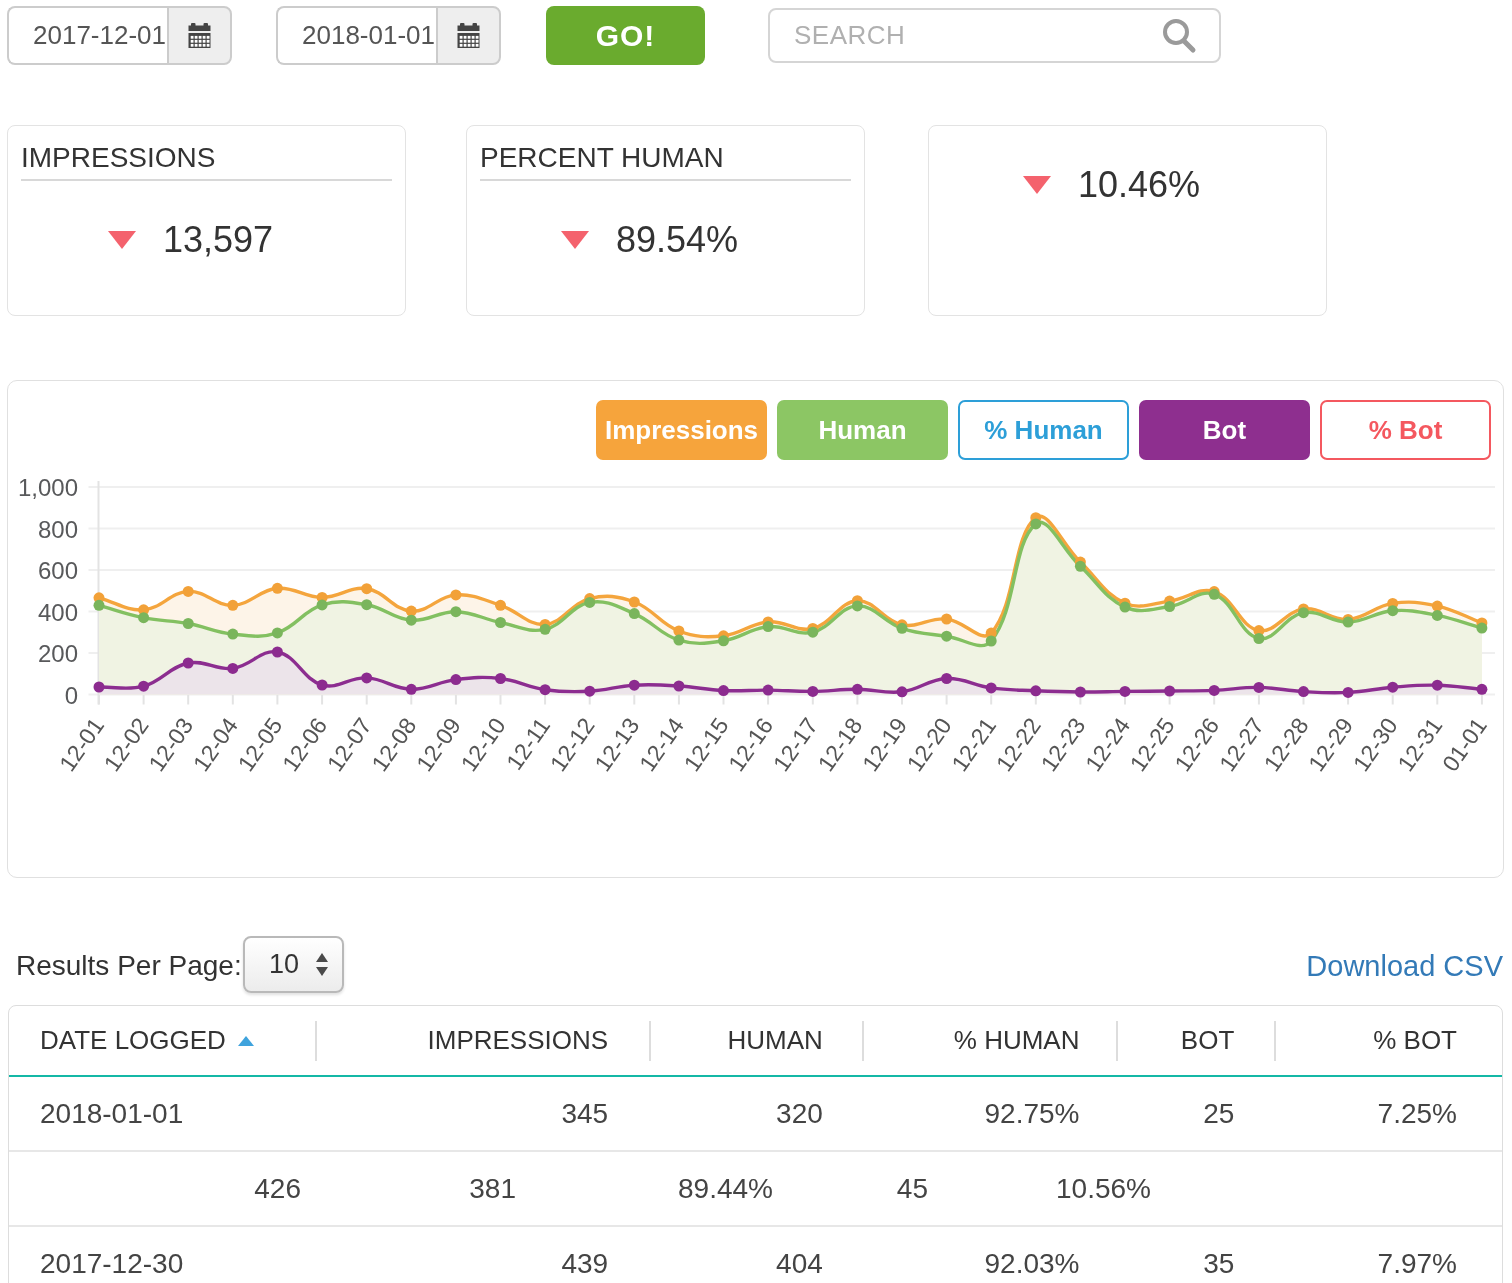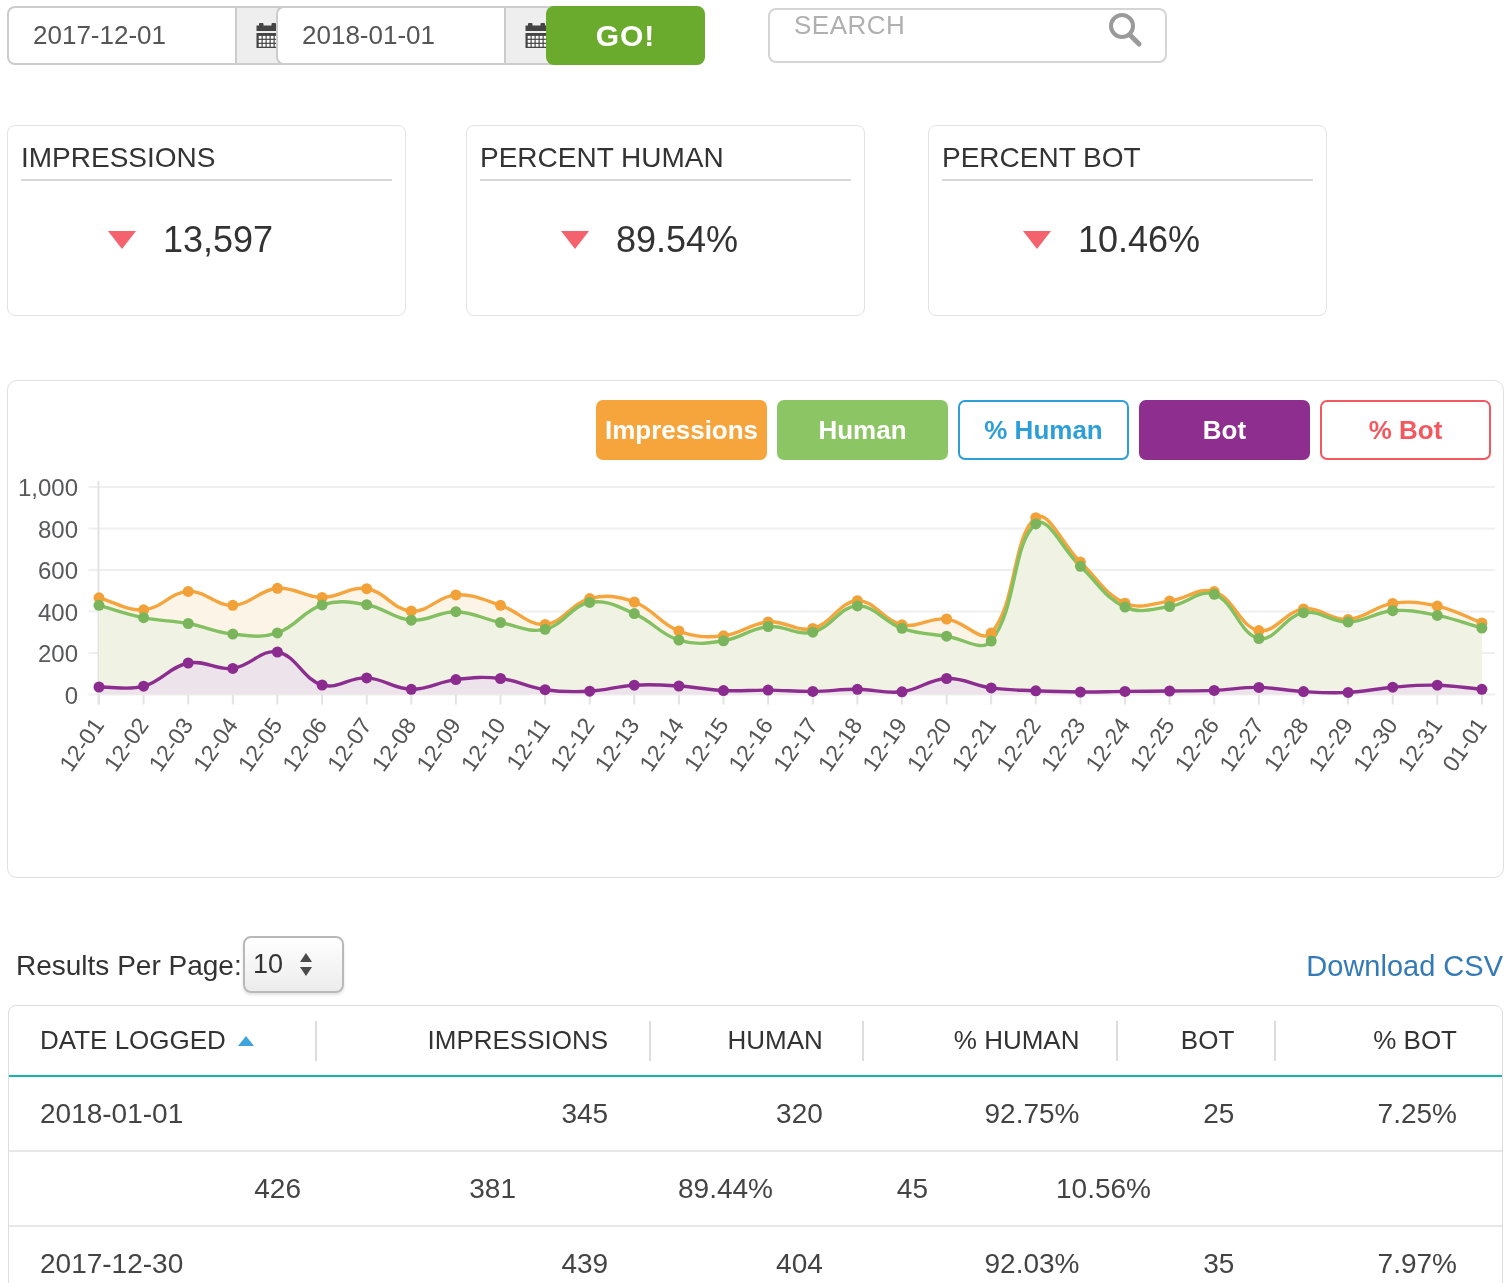--- a/index.html
+++ b/index.html
@@ -1,29 +1,29 @@
 <!DOCTYPE html>
 <html><head><meta charset="utf-8">
 <style>
 *{margin:0;padding:0;box-sizing:border-box}
 html,body{width:1512px;height:1283px;overflow:hidden;background:#fff;
   font-family:"Liberation Sans",sans-serif;position:relative}
 
 
 .igroup{position:absolute;top:6px;height:59px;display:flex}
-.igroup .inp{width:228px;height:59px;border:2px solid #ccc;border-right:none;
+.igroup .inp{width:160px;height:59px;border:2px solid #ccc;border-right:none;
   border-radius:8px 0 0 8px;background:#fff;font-size:26px;color:#555;
   display:flex;align-items:center;padding-left:24px}
 .igroup .addon{width:65px;height:59px;border:2px solid #ccc;border-radius:0 8px 8px 0;
   background:#eee;display:flex;align-items:center;justify-content:center}
 .go{position:absolute;left:546px;top:6px;width:159px;height:59px;background:#6aab2e;
   border-radius:8px;color:#fff;font-size:30px;font-weight:bold;
   display:flex;align-items:center;justify-content:center;letter-spacing:1px}
-.search{position:absolute;left:768px;top:8px;width:399px;height:55px;border:2px solid #d5d5d5;
-  border-radius:8px;display:flex;align-items:flex-start;padding-left:24px}
+.search{position:absolute;left:768px;top:8px;width:453px;height:55px;border:2px solid #d5d5d5;
+  border-radius:8px;display:flex;align-items:center;padding-left:24px}
 .search span{font-size:26px;color:#b0b0b0;letter-spacing:0.5px;flex:1}
 
 
 .card{position:absolute;top:125px;width:399px;height:191px;border:1px solid #e3e3e3;
   border-radius:8px;background:#fff}
 .card .title{margin:16px 13px 0 13px;padding:0 0 5px 0;font-size:28px;color:#333;
   border-bottom:2px solid #d8d8d8}
 .card .val{display:flex;align-items:center;justify-content:center;margin-top:38px;gap:27px;transform:translateX(-16px)}
 .card .tri{width:0;height:0;border-left:14px solid transparent;border-right:14px solid transparent;
   border-top:18px solid #f4626d}
@@ -33,21 +33,21 @@
 .chartpanel{position:absolute;left:7px;top:380px;width:1497px;height:498px;
   border:1px solid #e0e0e0;border-radius:10px;background:#fff}
 .legbtn{position:absolute;top:19px;height:60px;width:171px;border-radius:7px;
   font-size:26px;font-weight:bold;display:flex;align-items:center;justify-content:center}
 
 
 .rpp{position:absolute;left:16px;top:950px;font-size:28px;color:#333}
 .sel{position:absolute;left:243px;top:936px;width:101px;height:57px;border:2px solid #b9b9b9;
   border-radius:8px;background:linear-gradient(#fff,#ececec);
   box-shadow:0 2px 3px rgba(0,0,0,0.12);display:flex;align-items:center}
-.sel .ten{font-size:27px;color:#333;margin-left:8px}
+.sel .ten{font-size:27px;color:#333;margin-left:24px}
 .sel .arrows{margin-left:17px;display:flex;flex-direction:column;gap:5px}
 .sel .up{width:0;height:0;border-left:6px solid transparent;border-right:6px solid transparent;border-bottom:9px solid #4a4a4a}
 .sel .down{width:0;height:0;border-left:6px solid transparent;border-right:6px solid transparent;border-top:9px solid #4a4a4a}
 .dlcsv{position:absolute;top:950px;right:9px;font-size:29px;color:#337ab7;white-space:nowrap}
 
 
 .tbl{position:absolute;left:8px;top:1005px;width:1495px;height:400px;
   border:1px solid #ddd;border-radius:8px 8px 0 0}
 .thead{display:flex;height:71px;align-items:center;font-size:26px;color:#333;border-bottom:2px solid #14b8a6}
 .thead .c{position:relative;height:100%;display:flex;align-items:center}
@@ -133,21 +133,20 @@
     </div>
 </div>
 <div class="card" style="left:466px">
   <div class="title">PERCENT HUMAN</div>
   <div class="val">
       <div class="tri"></div>
       <div class="num">89.54%</div>
     </div>
 </div>
 <div class="card" style="left:928px">
-  <div class="title">PERCENT BOT</div>
   <div class="val">
       <div class="tri"></div>
       <div class="num">10.46%</div>
     </div>
 </div>
 
 <div class="chartpanel">
   <div class="legbtn" style="left:588px;background:#f6a43c;color:#fff">Impressions</div>
   <div class="legbtn" style="left:769px;background:#8cc664;color:#fff">Human</div>
   <div class="legbtn" style="left:950px;background:#fff;color:#2d9fd8;border:2px solid #2d9fd8">% Human</div>

